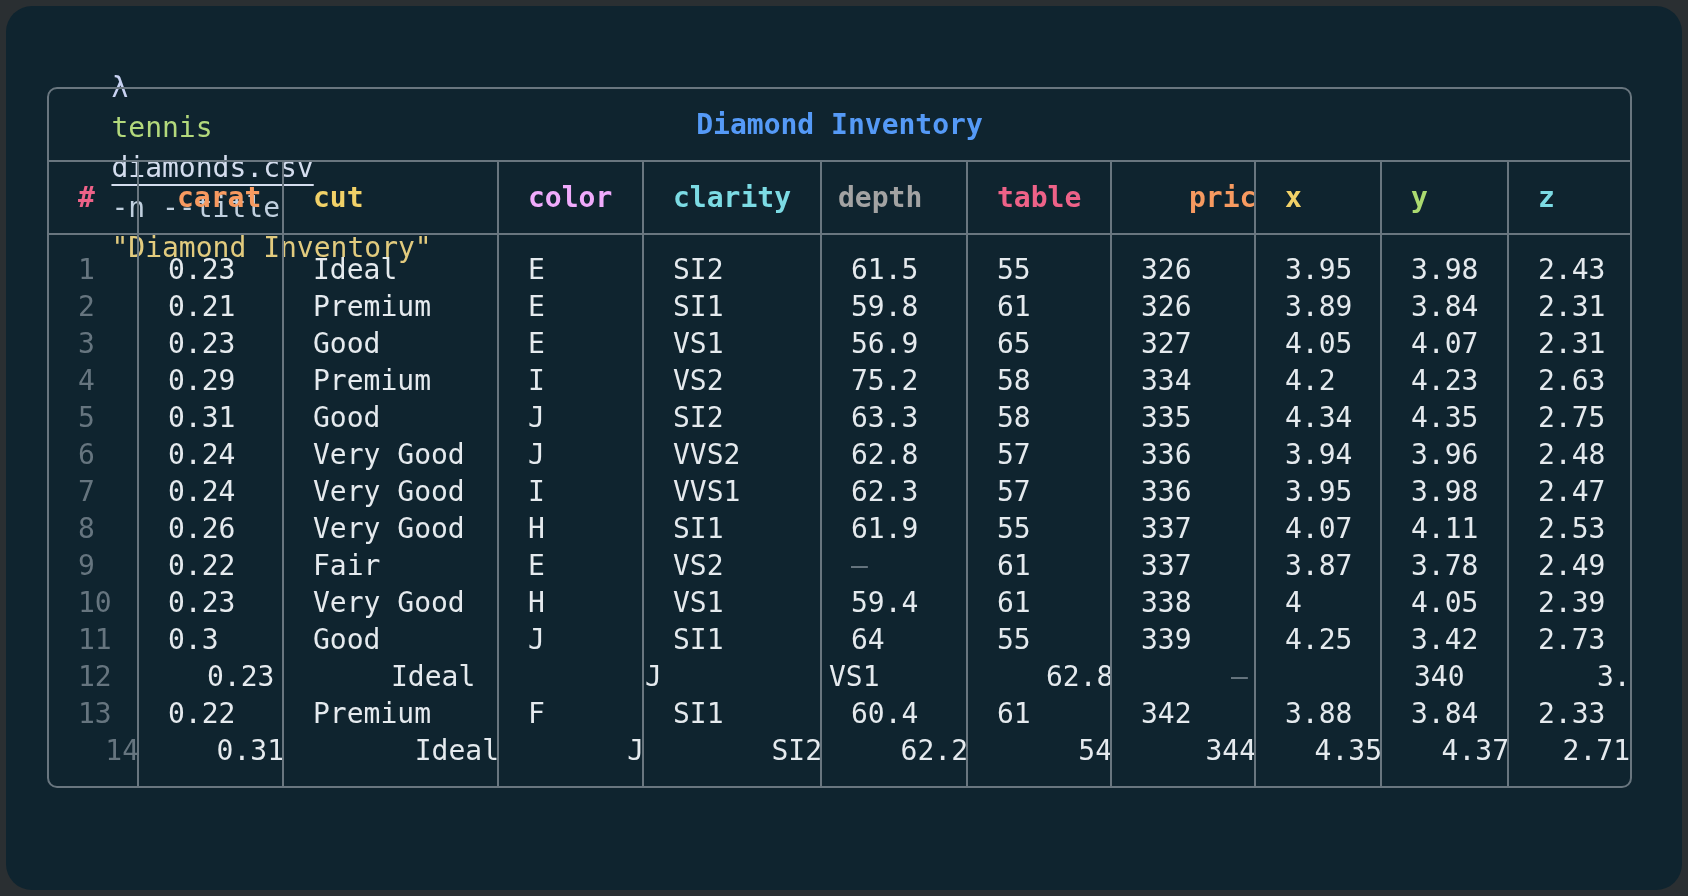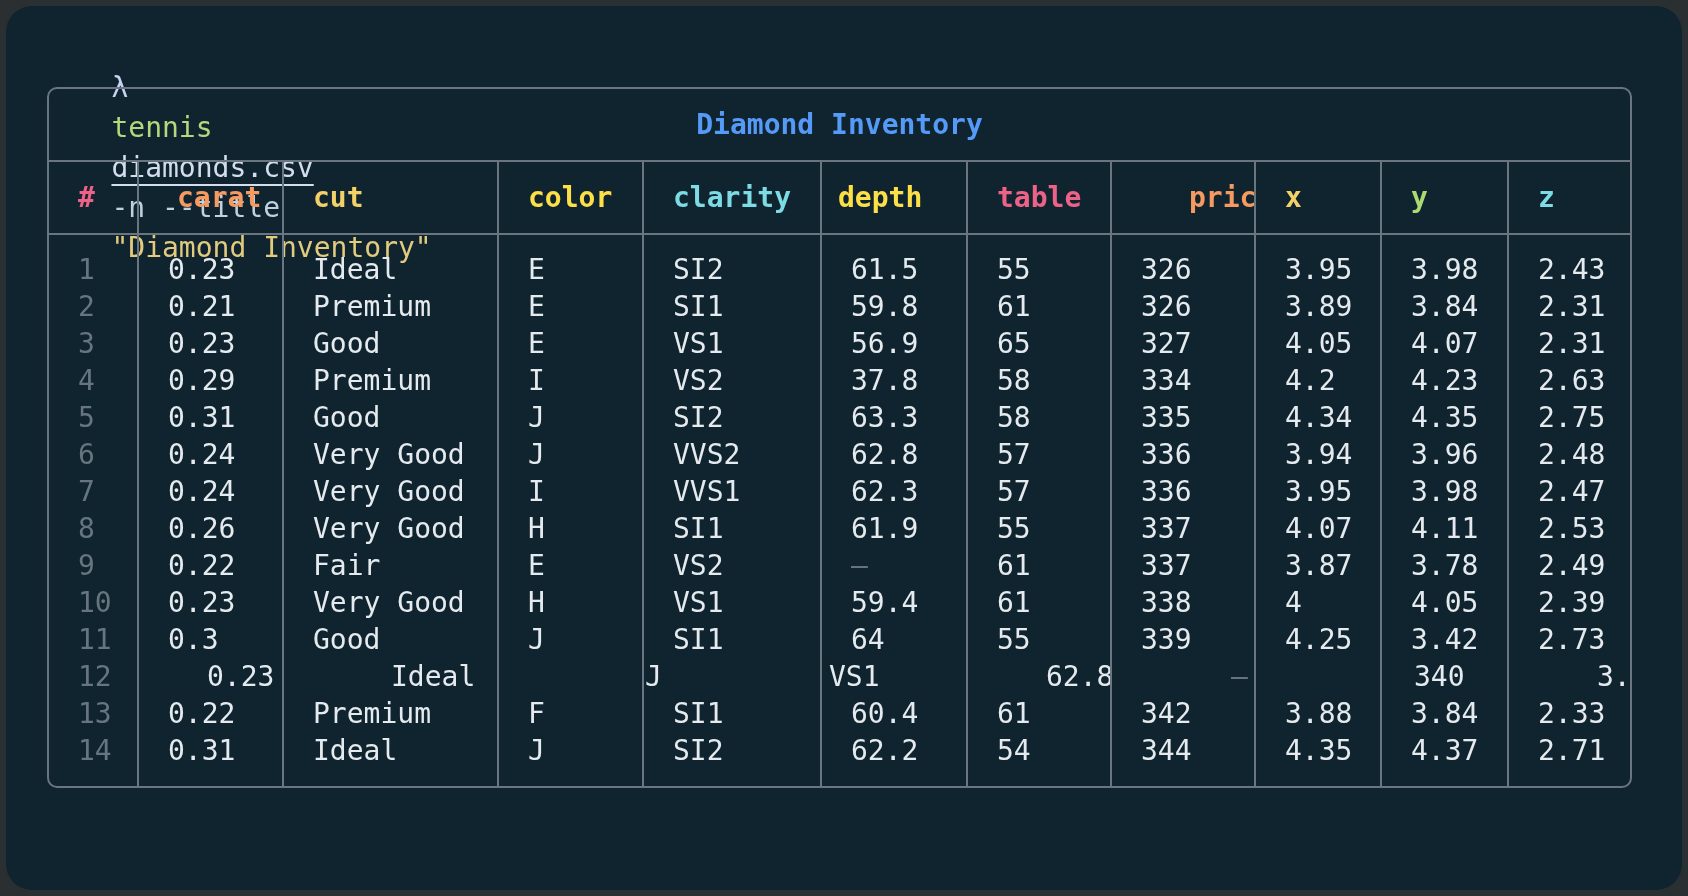--- a/index.html
+++ b/index.html
@@ -114,23 +114,23 @@
     <span class="tok-flags">-n --title</span>
     <span class="tok-arg">"Diamond Inventory"</span>
   </div>
 
   <div class="dtable">
     <div class="title-row">Diamond Inventory</div>
     <div class="header-row" id="header-row" style="grid-template-columns: 90px 145px 215px 145px 178px 146px 144px 144px 126px 127px auto;">
         <div class="hcell" style="color: rgb(238, 98, 136);">#</div>
         <div class="hcell" style="color: rgb(247, 154, 96); margin-left: 9px;">carat</div>
         <div class="hcell" style="color: rgb(241, 209, 104);">cut</div>
-        <div class="hcell" style="color: #fde047; border-radius: 20px;">color</div>
+        <div class="hcell" style="color: #f0abfc; border-radius: 20px;">color</div>
         <div class="hcell" style="color: rgb(124, 219, 228); border-radius: 32px;">clarity</div>
-        <div class="hcell" style="color: #fde047; padding-left: 16px;">depth</div>
+        <div class="hcell" style="color: #a3a3a3; padding-left: 16px;">depth</div>
         <div class="hcell" style="color: rgb(238, 98, 136);">table</div>
         <div class="hcell" style="color: rgb(247, 154, 96); margin-left: 48px;">price</div>
         <div class="hcell" style="color: rgb(241, 209, 104);">x</div>
         <div class="hcell" style="color: rgb(171, 218, 112);">y</div>
         <div class="hcell" style="color: rgb(124, 219, 228);">z</div>
         <div class="vline" style="left: 88px;"></div>
         <div class="vline" style="left: 233px;"></div>
         <div class="vline" style="left: 448px;"></div>
         <div class="vline" style="left: 593px;"></div>
         <div class="vline" style="left: 771px;"></div>
@@ -189,21 +189,21 @@
           <div class="tcell">4.05</div>
           <div class="tcell">4.07</div>
           <div class="tcell">2.31</div>
         </div>
         <div class="trow" style="grid-template-columns: 90px 145px 215px 145px 178px 146px 144px 144px 126px 127px auto;">
           <div class="tcell dim">4</div>
           <div class="tcell">0.29</div>
           <div class="tcell">Premium</div>
           <div class="tcell">I</div>
           <div class="tcell">VS2</div>
-          <div class="tcell">37.8</div>
+          <div class="tcell">75.2</div>
           <div class="tcell">58</div>
           <div class="tcell">334</div>
           <div class="tcell">4.2</div>
           <div class="tcell">4.23</div>
           <div class="tcell">2.63</div>
         </div>
         <div class="trow" style="grid-template-columns: 90px 145px 215px 145px 178px 146px 144px 144px 126px 127px auto;">
           <div class="tcell dim">5</div>
           <div class="tcell">0.31</div>
           <div class="tcell">Good</div>
@@ -313,21 +313,21 @@
           <div class="tcell">Premium</div>
           <div class="tcell">F</div>
           <div class="tcell">SI1</div>
           <div class="tcell">60.4</div>
           <div class="tcell">61</div>
           <div class="tcell">342</div>
           <div class="tcell">3.88</div>
           <div class="tcell">3.84</div>
           <div class="tcell">2.33</div>
         </div>
-        <div class="trow" style="grid-template-columns: 90px 145px 215px 145px 178px 146px 144px 144px 126px 127px auto;">
+        <div class="trow" style="grid-template-columns: 90px 145px 215px 145px 178px 146px 144px 144px 126px 127px auto; text-align: right;">
           <div class="tcell dim">14</div>
           <div class="tcell">0.31</div>
           <div class="tcell">Ideal</div>
           <div class="tcell">J</div>
           <div class="tcell">SI2</div>
           <div class="tcell">62.2</div>
           <div class="tcell">54</div>
           <div class="tcell">344</div>
           <div class="tcell">4.35</div>
           <div class="tcell">4.37</div>

